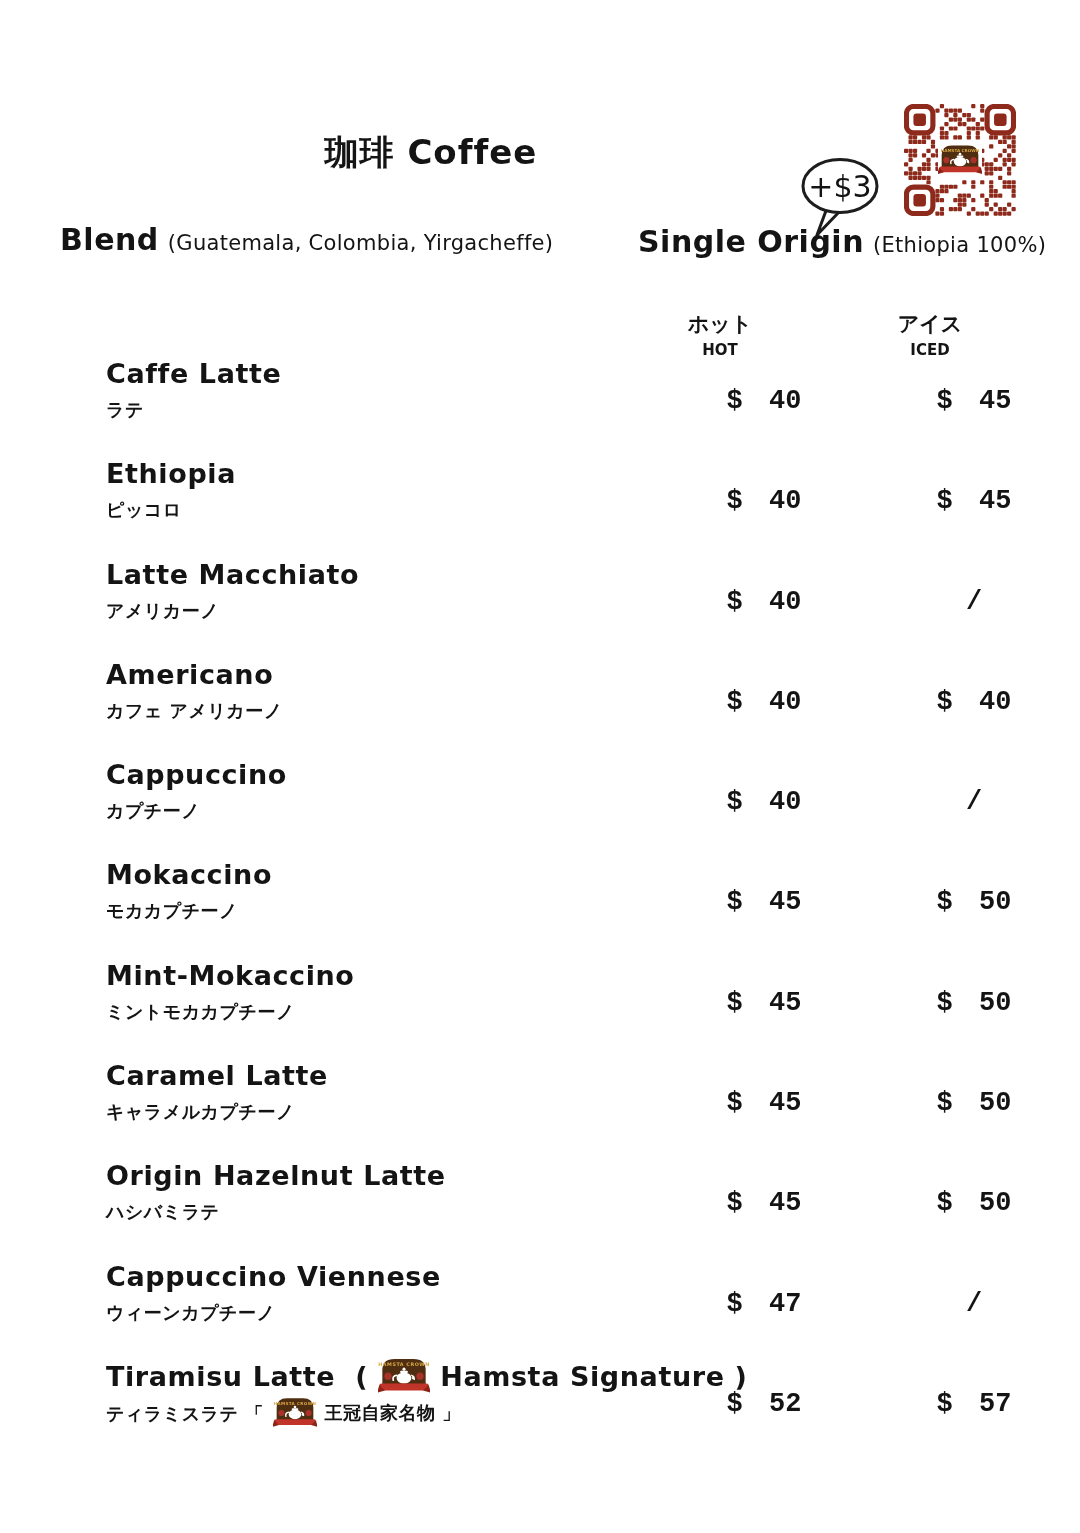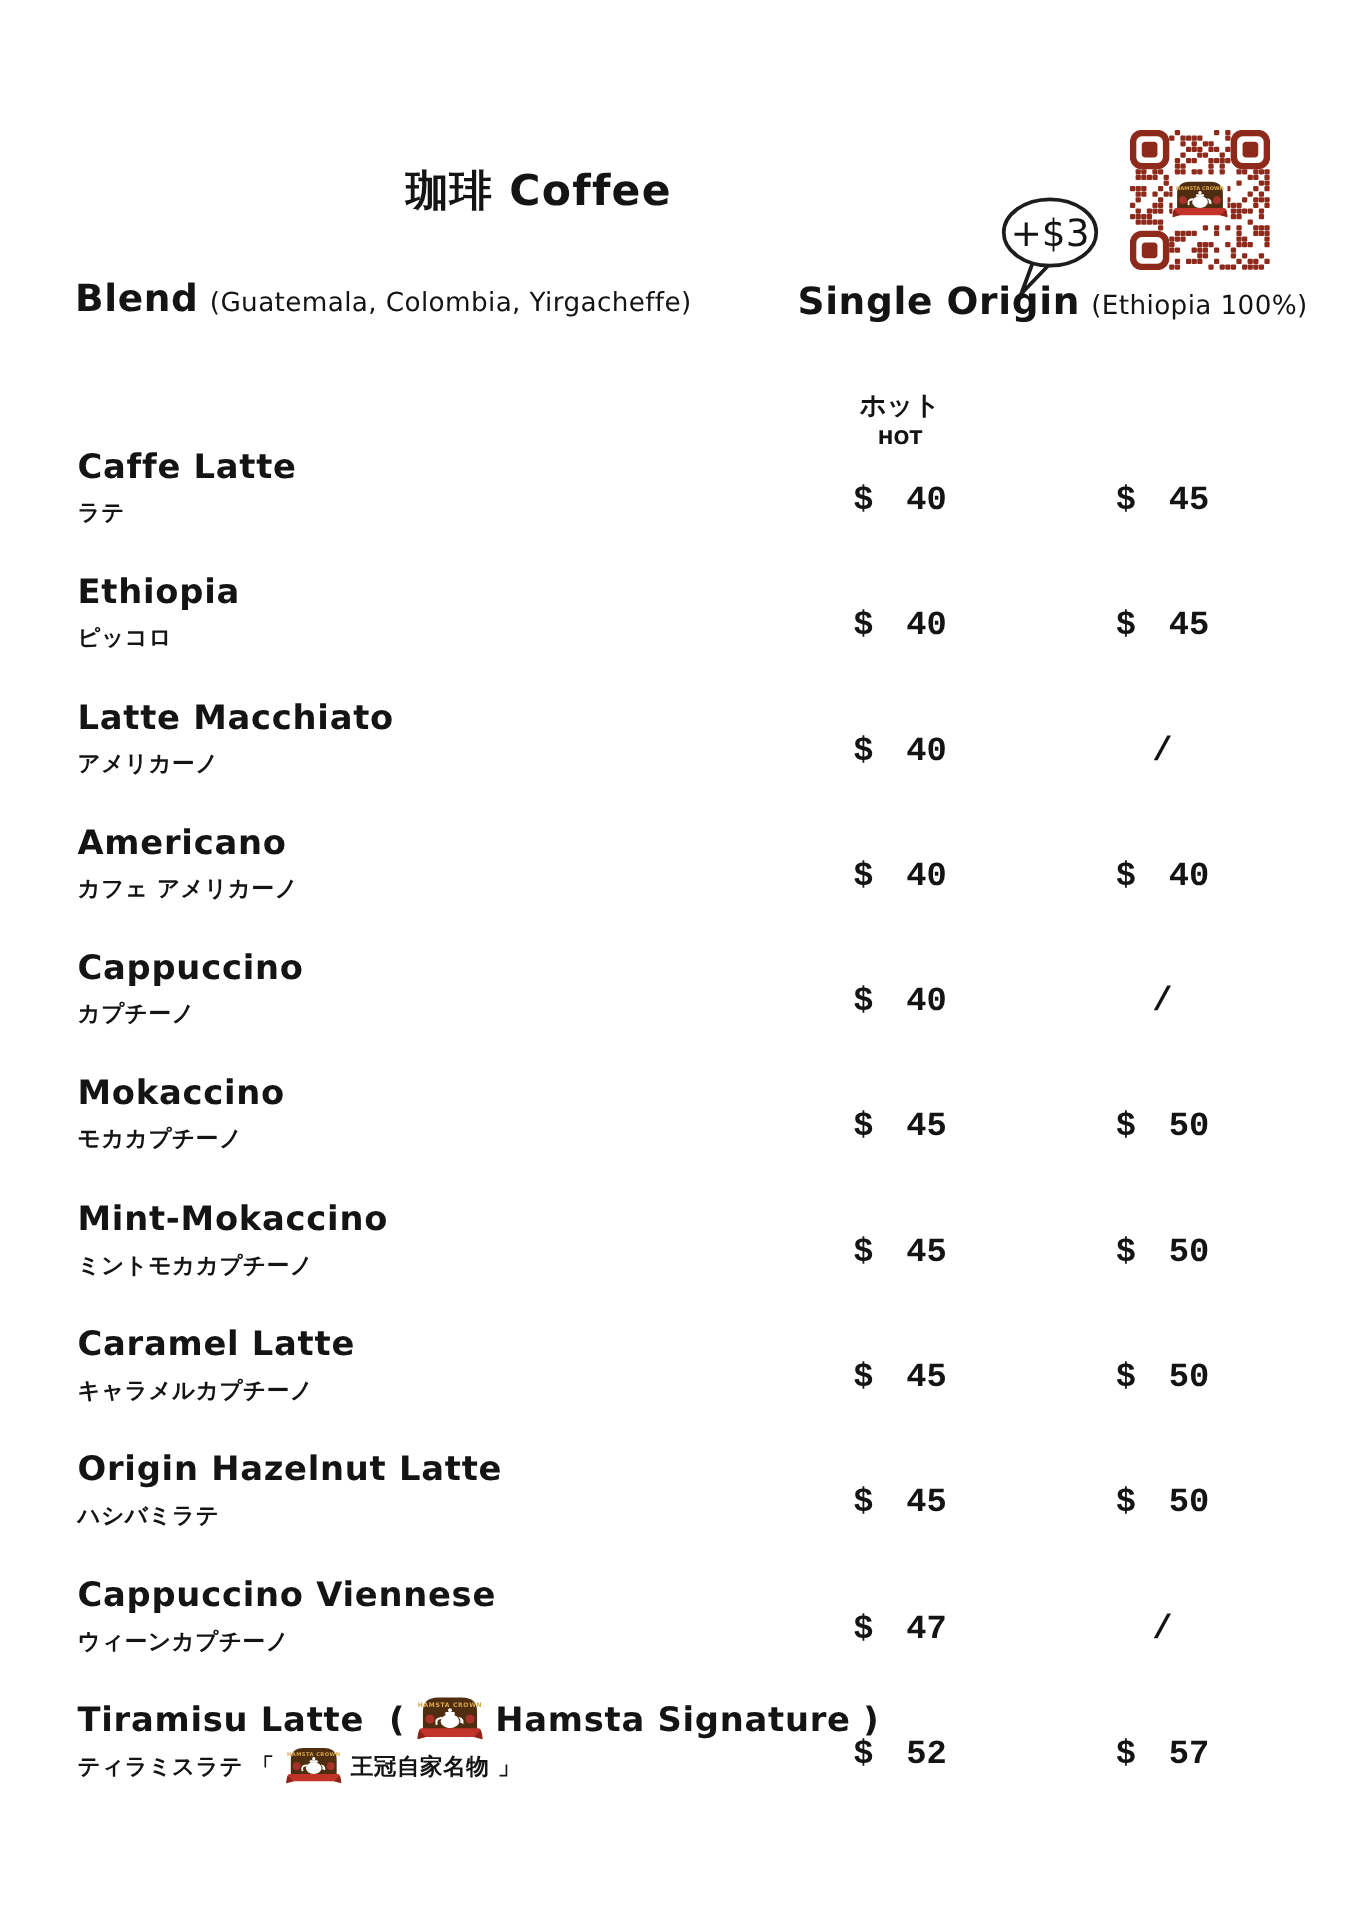--- a/index.html
+++ b/index.html
@@ -31,21 +31,21 @@
   .single-origin { position:absolute; left:638px; top:224px; white-space:nowrap; }
   .cat-label { font-size:30px; font-weight:bold; letter-spacing:0.5px; }
   .cat-detail { font-size:21px; margin-left:9px; letter-spacing:0.3px; }
   
   .col-head { position:absolute; top:310px; width:160px; text-align:center; }
   .col-head.hot { left:640px; }
   .col-head.iced { left:850px; }
   .col-head .jp { font-size:21px; font-weight:bold; }
   .col-head .en { font-size:15px; font-weight:bold; margin-top:3px; }
   
-  .menu-list { position:absolute; top:356px; left:0; width:1080px; }
+  .menu-list { position:absolute; top:356px; left:0; width:1080px;padding-left:44px; }
   .menu-row { position:relative; height:100.3px; }
   .item-name {
     position:absolute; left:62px; top:2px; font-size:27px; font-weight:bold;
     letter-spacing:0.6px; white-space:nowrap;
   }
   .item-jp {
     position:absolute; left:62px; top:42px; font-size:18px; font-weight:bold;
     letter-spacing:0.5px; white-space:nowrap;
   }
   .price {
@@ -289,20 +289,24 @@
   </div>
 
   <div class="single-origin">
     <span class="cat-label">Single Origin</span><span class="cat-detail">(Ethiopia 100%)</span>
   </div>
 
   <div class="col-head hot">
     <div class="jp">ホット</div>
     <div class="en">HOT</div>
   </div>
+  <div class="col-head iced">
+    <div class="jp">アイス</div>
+    <div class="en">ICED</div>
+  </div>
 
   <div class="menu-list">
   <div class="menu-row">
     <div class="item-name">
       <span class="nm">Caffe Latte</span>
     </div>
     <div class="item-jp">
       <span class="jp-txt">ラテ</span>
     </div>
     <div class="price price-hot">$ 40</div>

